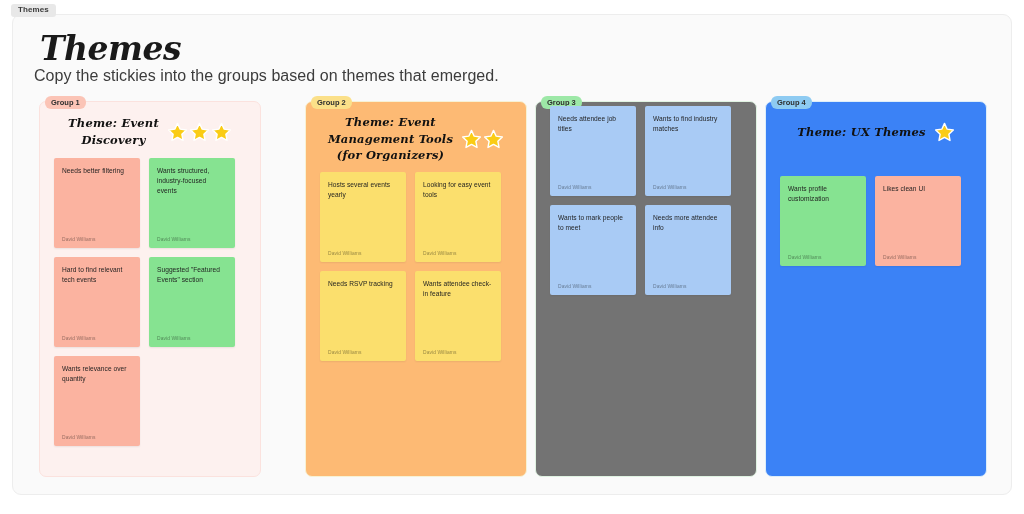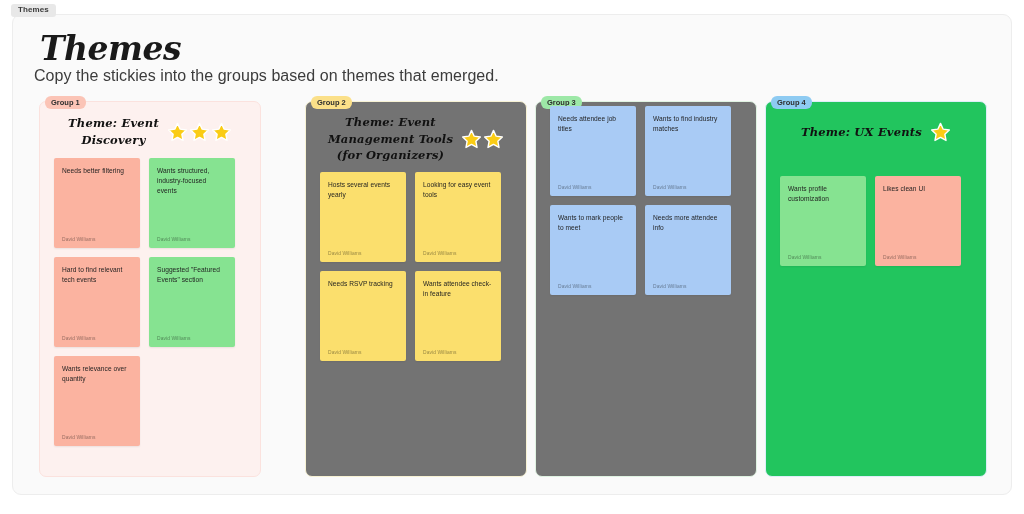--- a/index.html
+++ b/index.html
@@ -86,23 +86,23 @@
 
   .group {
     position: relative;
     width: 231px;
     border-radius: 7px;
     border: 1px solid transparent;
     min-height: 376px;
     padding: 0;
   }
   .group.g1 { background:#fdf1ef; border-color:#fbe2de; }
-  .group.g2 { background:#737373; border-color:#f7f2d4;margin-left:36px; }
+  .group.g2 { background:#fdba74; border-color:#f7f2d4;margin-left:36px; }
   .group.g3 { background:#737373; border-color:#e0f3e2; }
-  .group.g4 { background:#22c55e; border-color:#ddeef9; }
+  .group.g4 { background:#3b82f6; border-color:#ddeef9; }
 
   .group-tag {
     position: absolute;
     left: 5px;
     top: -6px;
     font-size: 7.5px;
     font-weight: 700;
     color: #2e2e2e;
     border-radius: 6px;
     padding: 2.5px 6px 3px 6px;
@@ -280,21 +280,21 @@
             </div>
             <div class="sticky blue">
               <div class="sticky-text">Needs more attendee info</div>
               <div class="sticky-author">David Williams</div>
             </div>
           </div>
         </div>
         <div class="group g4">
           <div class="group-tag">Group 4</div>
           <div class="theme-head">
-            <div class="theme-title">Theme: UX Events</div>
+            <div class="theme-title">Theme: UX Themes</div>
             <div class="stars">
               <svg class="star" viewBox="0 0 24 24" aria-hidden="true">
                 <path d="M12 1.6l3.1 6.6 7 .9-5.1 4.9 1.3 7.1L12 17.6 5.7 21.1 7 14 1.9 9.1l7-.9z" fill="#facc15" stroke="#ffffff" stroke-width="1.6" stroke-linejoin="round"></path>
               </svg>
             </div>
           </div>
           <div class="sticky-grid">
             <div class="sticky green">
               <div class="sticky-text">Wants profile customization</div>
               <div class="sticky-author">David Williams</div>

